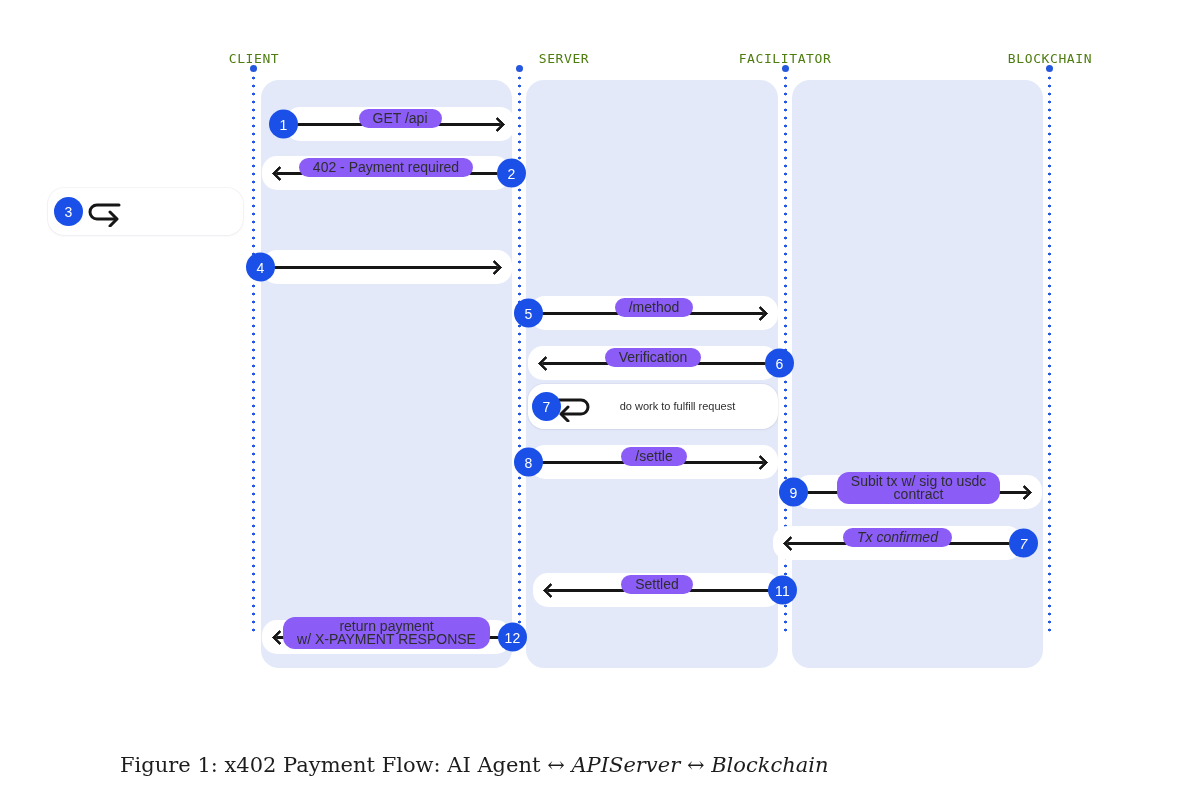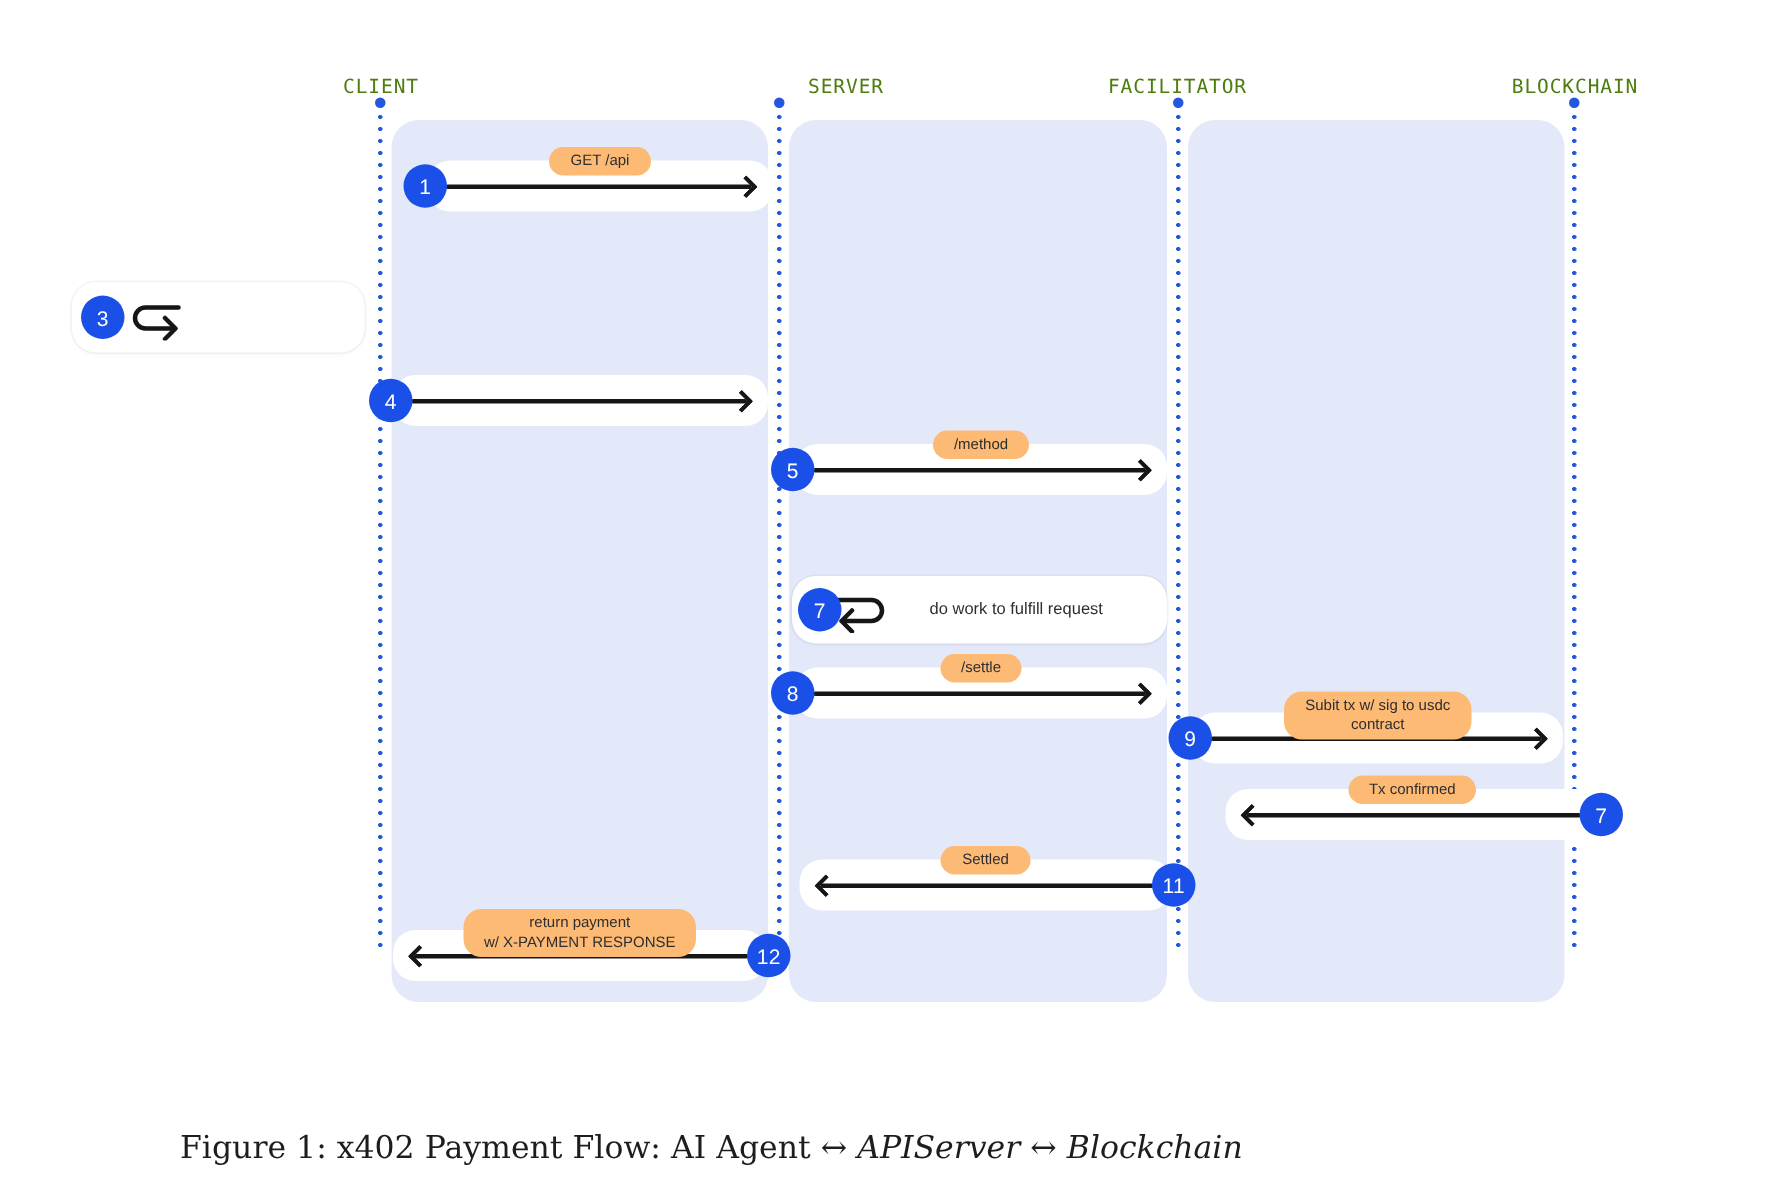--- a/index.html
+++ b/index.html
@@ -28,23 +28,23 @@
     background-size:3px 8px; background-repeat:repeat-y; background-position:center top;
   }
   .lifeline::before {
     content:""; position:absolute; top:-9px; left:-2px; width:7px; height:7px;
     border-radius:50%; background:#2457dd;
   }
 
   
   .msg { position:absolute; }
   .msg .lbl {
-    position:relative; z-index:2; background:#fdba74; border-radius:12px;
-    padding:3px 14px; font-size:10px; line-height:13px; color:#2e2e30;
-    width:max-content; max-width:96%; margin:0 auto; text-align:center; white-space:nowrap;
+    position:relative; z-index:2; background:#8b5cf6; border-radius:12px;
+    padding:3px 14px; font-size:14px; line-height:13px; color:#2e2e30;
+    width:max-content; max-width:96%; margin:11px auto; text-align:center; white-space:nowrap;
   }
   .msg .row {
     position:absolute; z-index:1; left:0; right:0; height:34px; background:#ffffff;
     border-radius:15px; display:flex; align-items:center; padding:0 12px;
   }
   .msg.one .row { top:9px; }
   .msg.two .row { top:14px; }
   .shaft { flex:1; height:3px; background:#161616; border-radius:2px; }
   .chev {
     width:11px; height:11px; border-top:3px solid #161616; border-right:3px solid #161616;
@@ -102,20 +102,28 @@
 
   <div class="msg dir-r one" style="left:285px; top:98px; width:230px;">
     <div class="lbl">GET /api</div>
     <div class="row">
       <span class="shaft"></span>
       <span class="chev"></span>
       <span class="num">1</span>
     </div>
   </div>
 
+  <div class="msg dir-l one" style="left:262px; top:147px; width:248px;">
+    <div class="lbl">402 - Payment required</div>
+    <div class="row">
+      <span class="shaft"></span>
+      <span class="chev"></span>
+      <span class="num">2</span>
+    </div>
+  </div>
 
   <div class="self" style="left:48px; top:188px; width:195px; height:47px; padding:0 4px 0 6px;">
     <span class="num">3</span>
     <svg class="loop-svg" width="40" height="30" viewBox="0 0 40 30">
       <path d="M36 8 H14 a7 7 0 0 0 0 14 H32" fill="none" stroke="#161616" stroke-width="3" stroke-linecap="round"></path>
       <polyline points="27,15 34,22 27,29" fill="none" stroke="#161616" stroke-width="3" stroke-linecap="round" stroke-linejoin="round"></polyline>
     </svg>
   </div>
 
   <div class="msg dir-r two" style="left:262px; top:236px; width:250px;">
@@ -128,20 +136,28 @@
 
   <div class="msg dir-r one" style="left:530px; top:287px; width:248px;">
     <div class="lbl">/method</div>
     <div class="row">
       <span class="shaft"></span>
       <span class="chev"></span>
       <span class="num">5</span>
     </div>
   </div>
 
+  <div class="msg dir-l one" style="left:528px; top:337px; width:250px;">
+    <div class="lbl">Verification</div>
+    <div class="row">
+      <span class="shaft"></span>
+      <span class="chev"></span>
+      <span class="num">6</span>
+    </div>
+  </div>
 
   <div class="self" style="left:528px; top:384px; width:250px; height:45px; padding:0 4px 0 4px;">
     <span class="num">7</span>
     <svg class="loop-svg" style="margin-left:-6px;" width="40" height="30" viewBox="0 0 40 30">
       <path d="M4 8 H26 a7 7 0 0 1 0 14 H8" fill="none" stroke="#161616" stroke-width="3" stroke-linecap="round"></path>
       <polyline points="13,15 6,22 13,29" fill="none" stroke="#161616" stroke-width="3" stroke-linecap="round" stroke-linejoin="round"></polyline>
     </svg>
     <div class="self-lbl" style="font-size:11px; margin-right:14px;">do work to fulfill request</div>
   </div>
 
@@ -159,21 +175,21 @@
       <div>Subit tx w/ sig to usdc</div>
       <div>contract</div>
     </div>
     <div class="row">
       <span class="shaft"></span>
       <span class="chev"></span>
       <span class="num">9</span>
     </div>
   </div>
 
-  <div class="msg dir-l one" style="left:817px; top:517px; width:249px;">
+  <div class="msg dir-l one" style="left:773px; top:517px; width:249px;font-style:italic;">
     <div class="lbl">Tx confirmed</div>
     <div class="row">
       <span class="shaft"></span>
       <span class="chev"></span>
       <span class="num">7</span>
     </div>
   </div>
 
   <div class="msg dir-l one" style="left:533px; top:564px; width:248px;">
     <div class="lbl">Settled</div>

